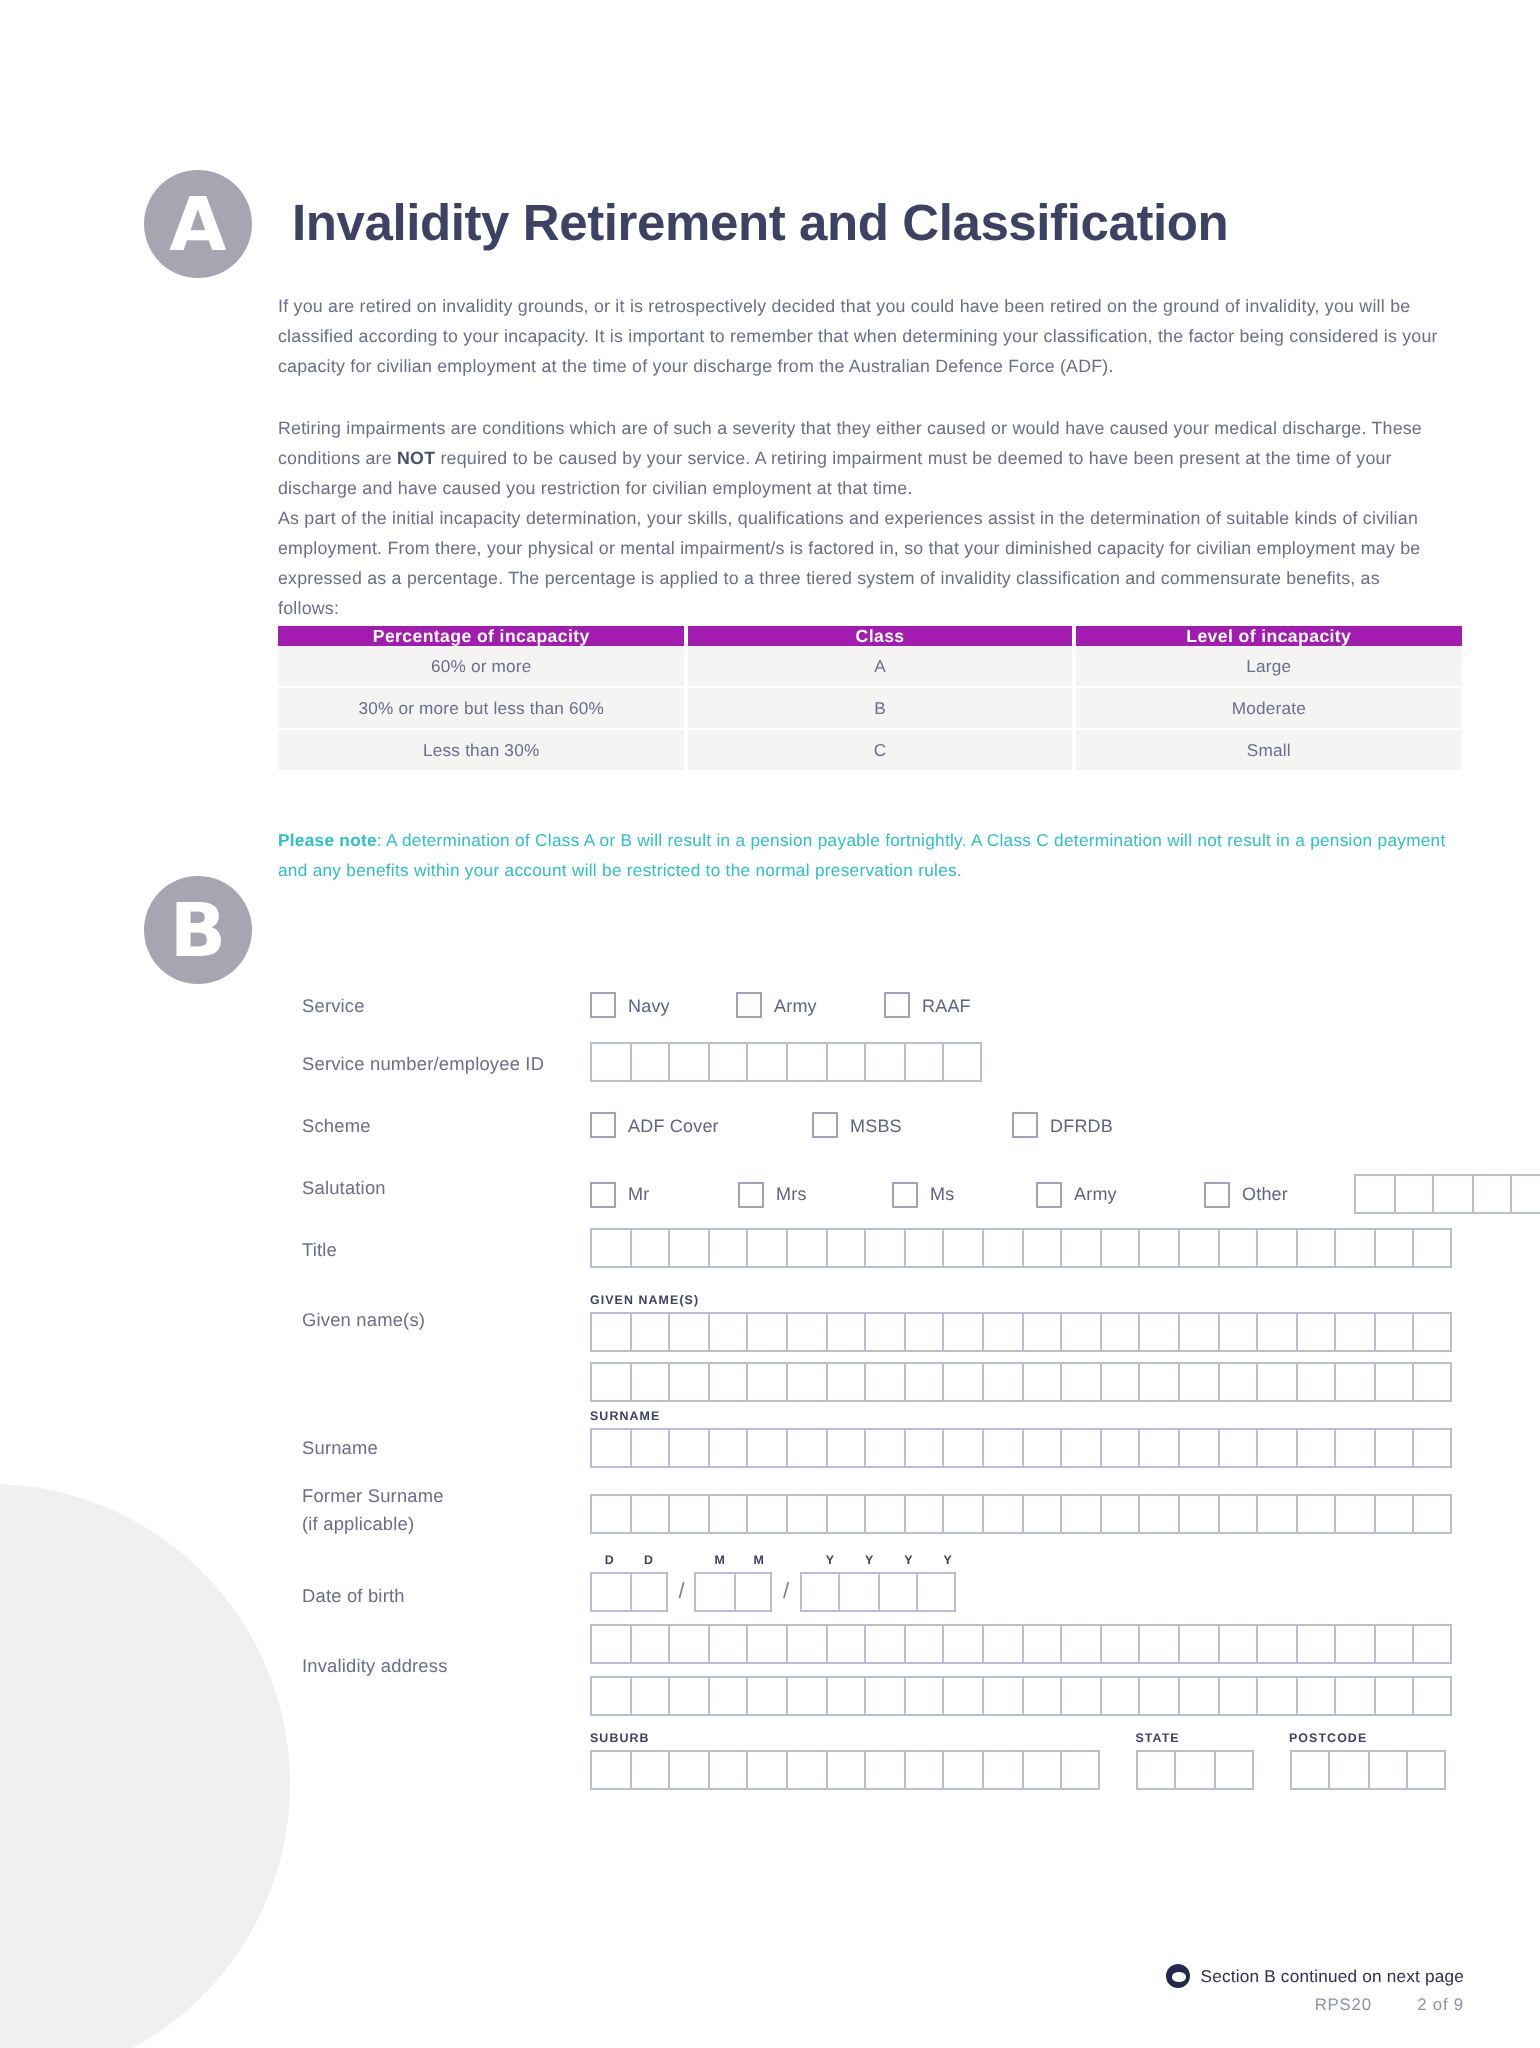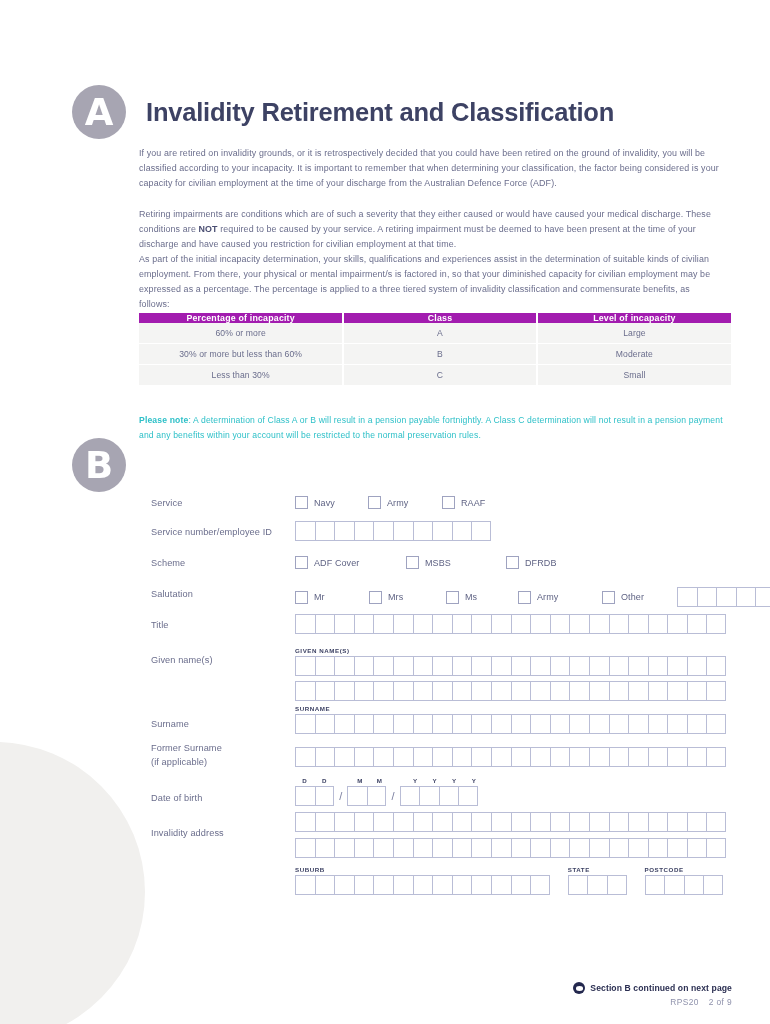--- a/index.html
+++ b/index.html
@@ -196,21 +196,21 @@
     position: absolute;
     right: 38px;
     top: 982px;
     text-align: right;
   }
   .foot-line1 {
     display: flex;
     align-items: center;
     justify-content: flex-end;
     font-size: 8.6px;
-    font-weight: bold;
+    font-weight: normal;
     color: #2b2f52;
     letter-spacing: 0.1px;
   }
   .foot-dot {
     width: 12px; height: 12px;
     border-radius: 50%;
     background: #23284e;
     margin-right: 5px;
     position: relative;
     flex: none;
@@ -222,21 +222,21 @@
     width: 7px; height: 4.5px;
     border-radius: 50%;
     background: #ffffff;
   }
   .foot-line2 {
     margin-top: 3px;
     font-size: 8.4px;
     color: #8e91ab;
     letter-spacing: 0.4px;
   }
-  .foot-line2 .pg { margin-left: 7px; }
+  .foot-line2 .pg { margin-left: 20px; }
 </style>
 </head>
 <body>
 
 <div class="deco-circle"></div>
 
 <div class="page">
 
   <div class="section-head" style="left:72px; top:85px;">
     <div class="badge">A</div>

